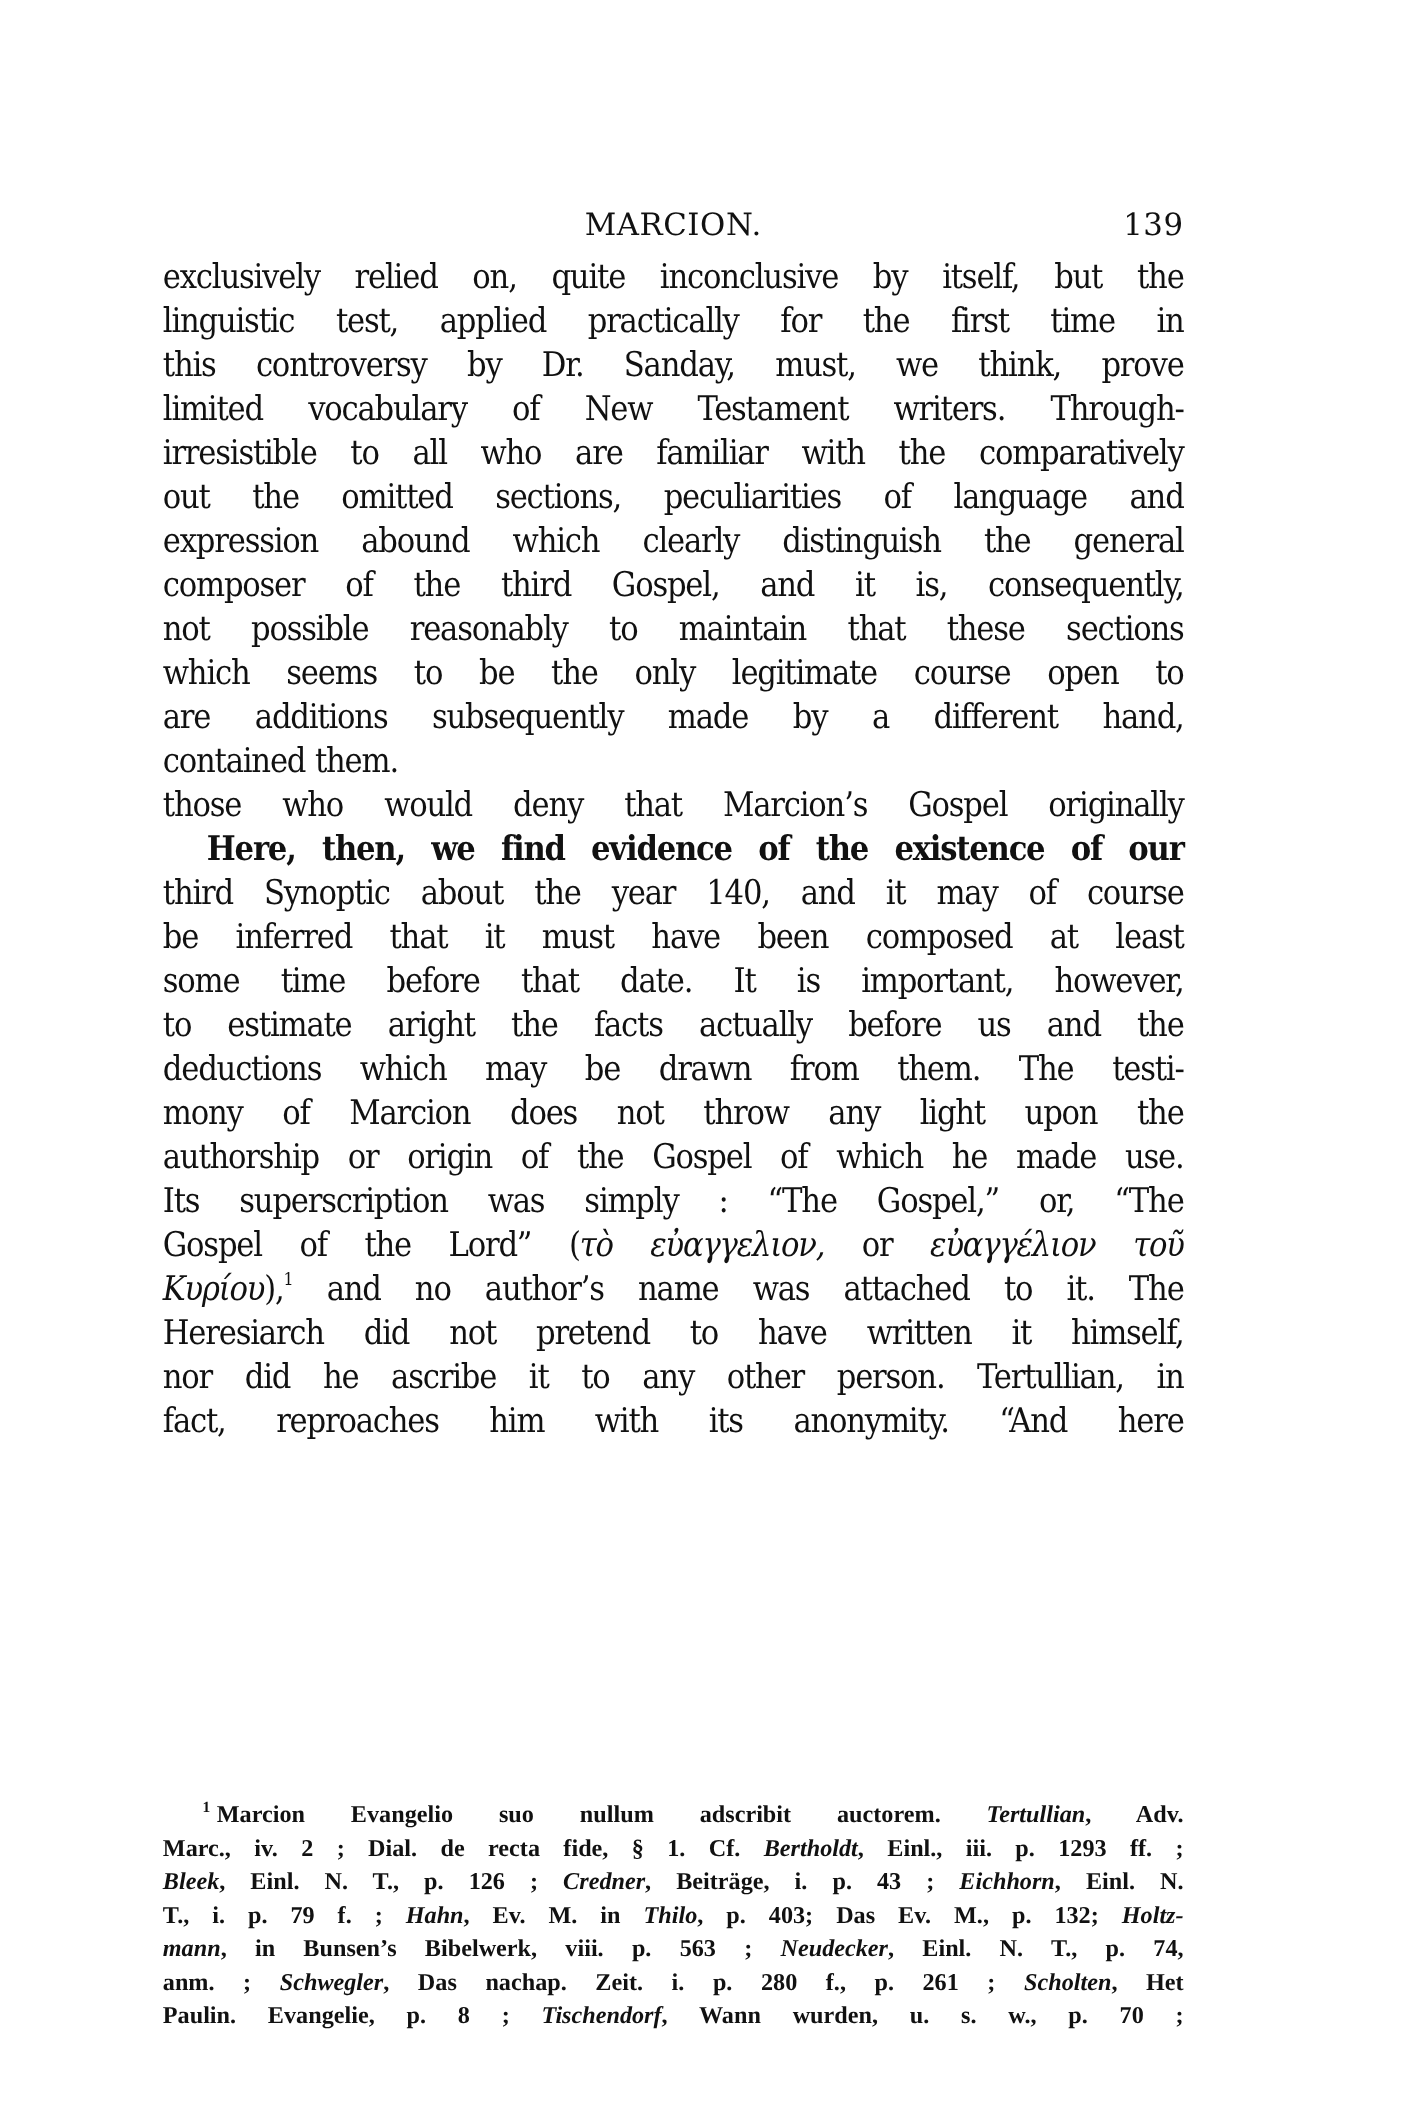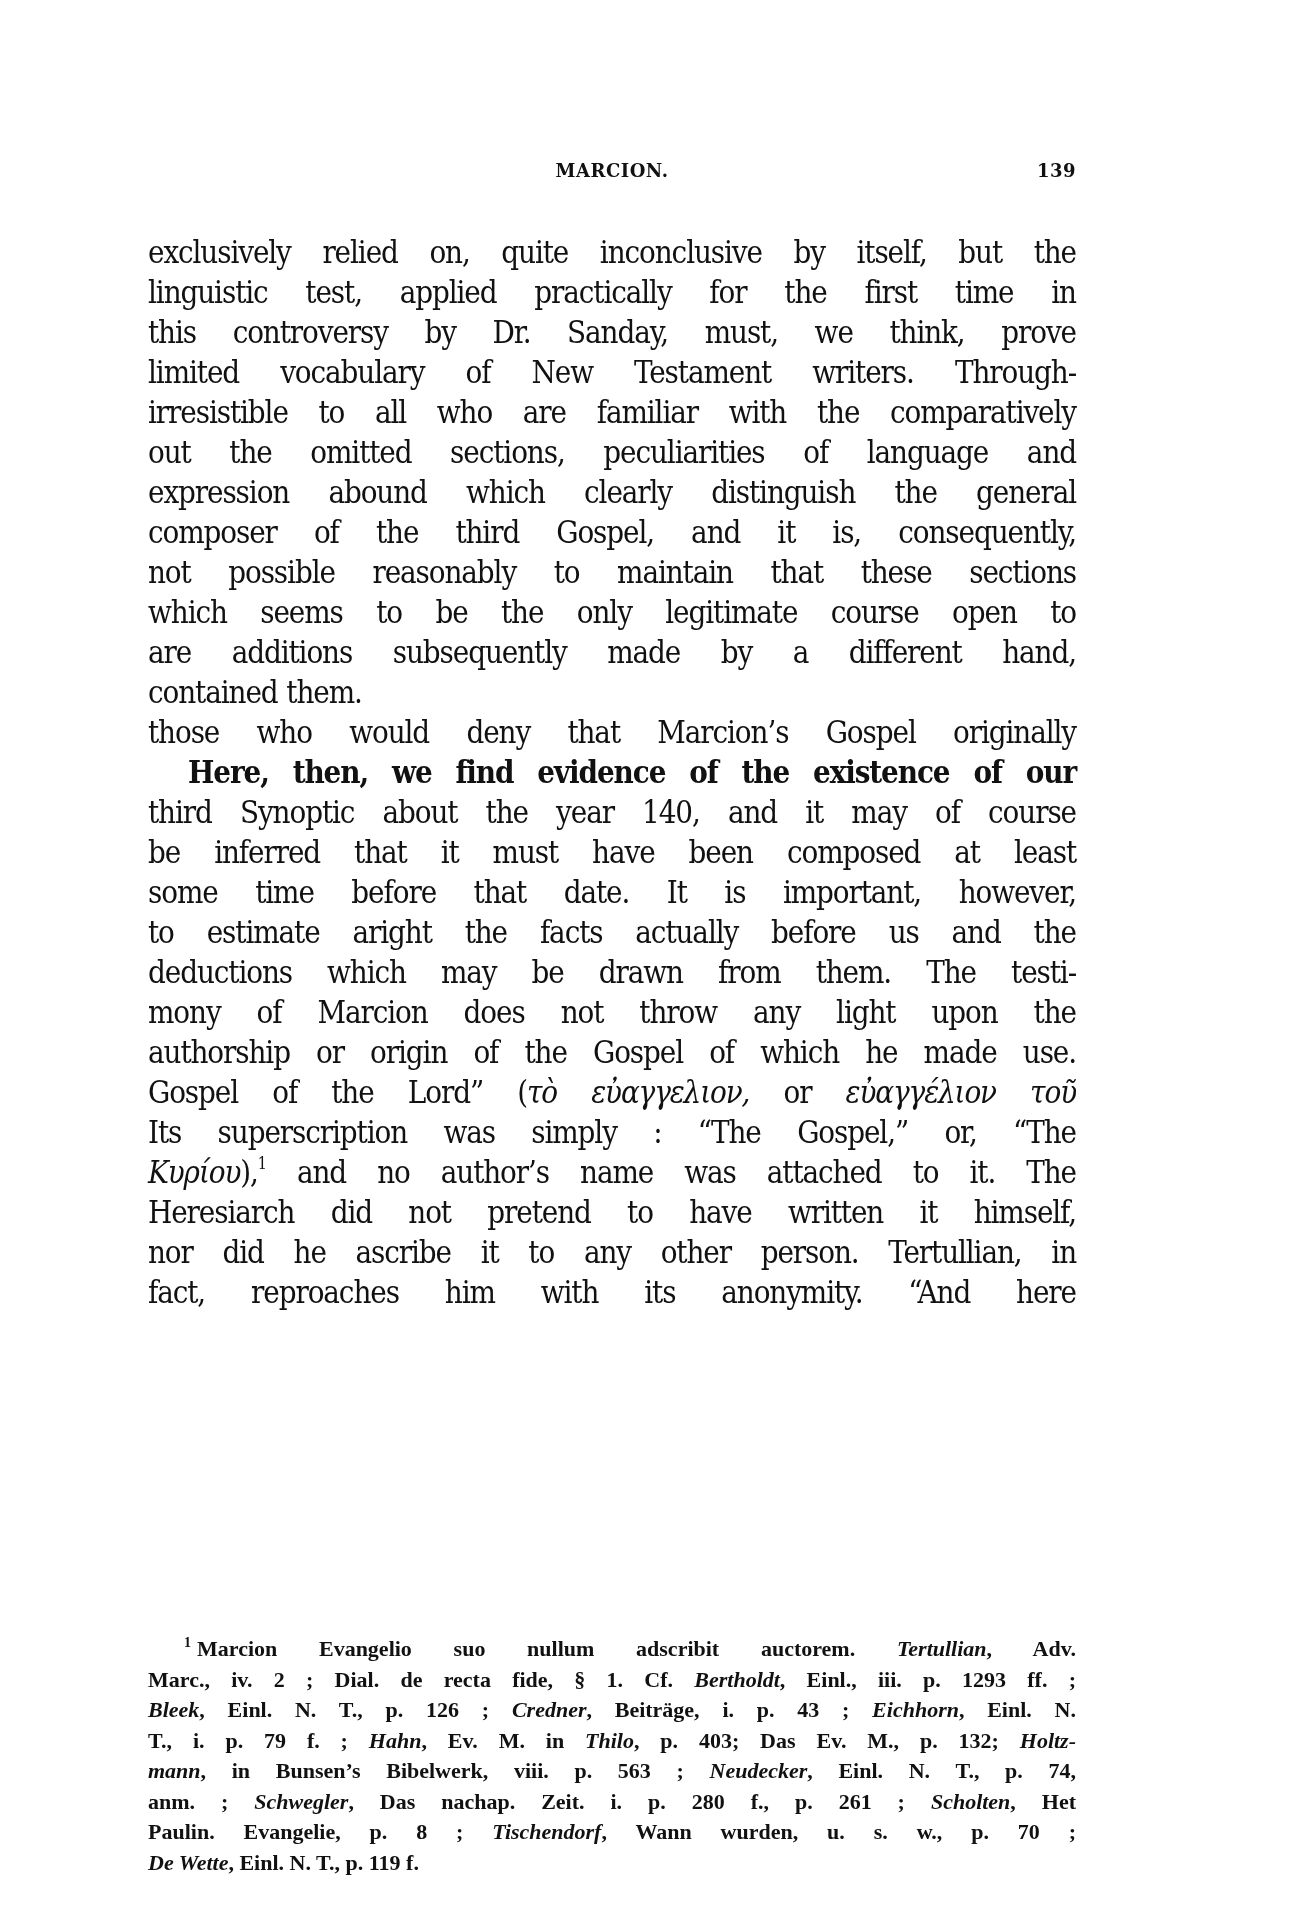--- a/index.html
+++ b/index.html
@@ -16,26 +16,26 @@
     font-family: "DejaVu Serif", "Liberation Serif", serif;
   }
   .page {
     position: absolute;
     left: 0; top: 0;
     width: 1292px;
     height: 1925px;
   }
   .running-head {
     position: absolute;
-    top: 160px;
+    top: 188px;
     left: 148px;
     width: 928px;
     height: 36px;
-    font-size: 18px;
-    font-weight: bold;
+    font-size: 28px;
+    font-weight: normal;
     letter-spacing: 0.5px;
   }
   .running-head .title {
     position: absolute;
     left: 0; right: 0;
     text-align: center;
     top: 0;
   }
   .running-head .page-number {
     position: absolute;
@@ -129,32 +129,31 @@
       <span class="line last">contained them.</span>
       <span class="line">those who would deny that Marcion’s Gospel originally</span>
       <span class="line indent">Here, then, we find evidence of the existence of our</span>
       <span class="line">third Synoptic about the year 140, and it may of course</span>
       <span class="line">be inferred that it must have been composed at least</span>
       <span class="line">some time before that date.  It is important, however,</span>
       <span class="line">to estimate aright the facts actually before us and the</span>
       <span class="line">deductions which may be drawn from them.  The testi-</span>
       <span class="line">mony of Marcion does not throw any light upon the</span>
       <span class="line">authorship or origin of the Gospel of which he made use.</span>
+      <span class="line">Its superscription was simply : “The Gospel,” or, “The</span>
       <span class="line"><span>Gospel of the Lord” (</span><span class="greek">τὸ εὐαγγελιον,</span><span> or </span><span class="greek">εὐαγγέλιον τοῦ</span></span>
-      <span class="line">Its superscription was simply : “The Gospel,” or, “The</span>
       <span class="line"><span class="greek">Κυρίου</span><span>),</span><sup class="fnref">1</sup><span> and no author’s name was attached to it.  The</span></span>
       <span class="line">Heresiarch did not pretend to have written it himself,</span>
       <span class="line">nor did he ascribe it to any other person.  Tertullian, in</span>
       <span class="line">fact, reproaches him with its anonymity.  “And here</span>
     </div>
 
   <div class="footnotes" id="footnotes">
       <span class="fn-line first"><span class="fn-marker">1</span><span>Marcion Evangelio suo nullum adscribit auctorem.  </span><i>Tertullian</i><span>, Adv.</span></span>
       <span class="fn-line"><span>Marc., iv. 2 ;  Dial. de recta fide, § 1.  Cf. </span><i>Bertholdt</i><span>, Einl., iii. p. 1293 ff. ;</span></span>
       <span class="fn-line"><i>Bleek</i><span>, Einl. N. T., p. 126 ; </span><i>Credner</i><span>, Beiträge, i. p. 43 ; </span><i>Eichhorn</i><span>, Einl. N.</span></span>
       <span class="fn-line"><span>T., i. p. 79 f. ; </span><i>Hahn</i><span>, Ev. M. in </span><i>Thilo</i><span>, p. 403; Das Ev. M., p. 132; </span><i>Holtz-</i></span>
       <span class="fn-line"><i>mann</i><span>, in Bunsen’s Bibelwerk, viii. p. 563 ;  </span><i>Neudecker</i><span>, Einl. N. T., p. 74,</span></span>
       <span class="fn-line"><span>anm. ; </span><i>Schwegler</i><span>, Das nachap. Zeit. i. p. 280 f., p. 261 ; </span><i>Scholten</i><span>, Het</span></span>
       <span class="fn-line"><span>Paulin. Evangelie, p. 8 ; </span><i>Tischendorf</i><span>, Wann wurden, u. s. w., p. 70 ;</span></span>
-      <span class="fn-line last"><i>De Wette</i><span>, Einl. N. T., p. 119 f.</span></span>
     </div>
 
 </div>
 
 </body></html>

